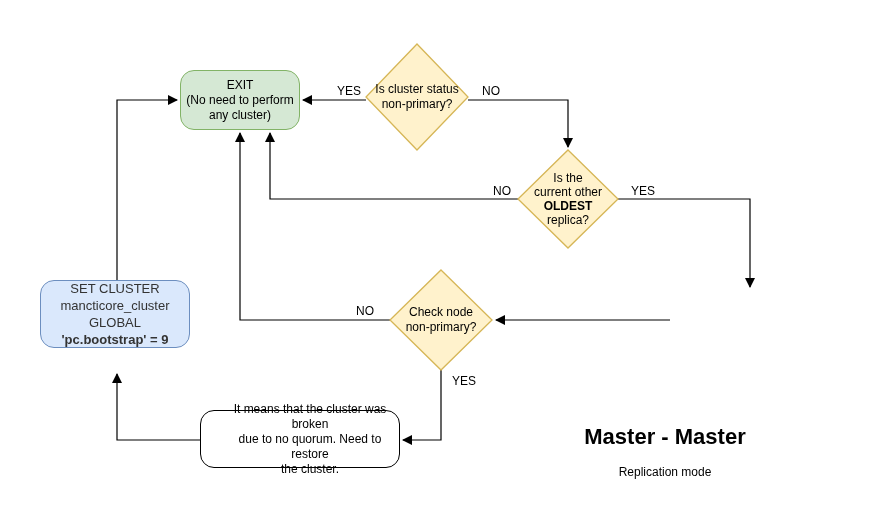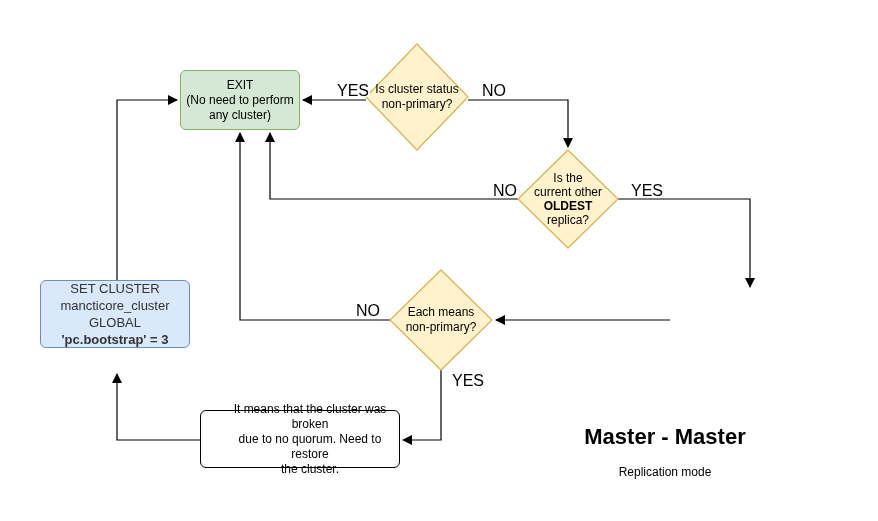--- a/index.html
+++ b/index.html
@@ -6,33 +6,33 @@
   #canvas{
     position:relative;width:878px;height:521px;background:#ffffff;overflow:hidden;
     font-family:"Liberation Sans",sans-serif;color:#000;
   }
   #edges{position:absolute;left:0;top:0;width:878px;height:521px;}
   .node{
     position:absolute;display:flex;flex-direction:column;justify-content:center;
     text-align:center;font-size:12px;line-height:15px;box-sizing:border-box;
   }
   .node span{display:block;}
-  .rounded{border-radius:6px;border:1.3px solid #000;background:#fff;}
+  .rounded{border-radius:14px;border:1.3px solid #000;background:#fff;}
   .exit-box{left:180px;top:70px;width:120px;height:60px;background:#d5e8d4;border-color:#82b366;}
   .check-box{left:670px;top:290px;width:160px;height:60px;font-size:11.8px;}
   .set-box{left:40px;top:280px;width:150px;height:68px;background:#dae8fc;border-color:#6c8ebf;
            color:#333;font-size:13px;line-height:17px;}
   .broken-box{left:200px;top:410px;width:200px;height:58px;padding-left:20px;}
   .diamond-label{position:absolute;display:flex;flex-direction:column;justify-content:center;
     text-align:center;font-size:12px;line-height:15px;}
   .d1-label{left:366px;top:44px;width:102px;height:106px;align-items:center;}
   .d2-label{left:518px;top:150px;width:100px;height:98px;line-height:14px;}
   .d3-label{left:390px;top:270px;width:102px;height:100px;}
   .b{font-weight:bold;}
-  .edge-label{position:absolute;font-size:16px;line-height:12px;background:#ffffff;padding:0 1px;}
+  .edge-label{position:absolute;font-size:12px;line-height:12px;background:#ffffff;padding:0 1px;}
   .lbl-yes1{left:336px;top:85px;}
   .lbl-no1{left:481px;top:85px;}
   .lbl-no2{left:492px;top:185px;}
   .lbl-yes2{left:630px;top:185px;}
   .lbl-no3{left:355px;top:305px;}
   .lbl-yes3{left:451px;top:375px;}
   .title-block{position:absolute;left:540px;top:423px;width:250px;text-align:center;}
   .title-main{font-size:22px;font-weight:bold;line-height:28px;}
   .title-sub{font-size:12px;line-height:16px;margin-top:13px;}
 </style>
@@ -78,29 +78,29 @@
 
   <div class="diamond-label d2-label">
     <span>Is the</span>
     <span>current other</span>
     <span class="b">OLDEST</span>
     <span>replica?</span>
   </div>
 
 
   <div class="diamond-label d3-label">
-    <span>Each means</span>
+    <span>Check node</span>
     <span>non-primary?</span>
   </div>
 
   <div class="node rounded set-box">
     <span>SET CLUSTER</span>
     <span>mancticore_cluster</span>
     <span>GLOBAL</span>
-    <span class="b">'pc.bootstrap' = 3</span>
+    <span class="b">'pc.bootstrap' = 9</span>
   </div>
 
   <div class="node rounded broken-box">
     <span>It means that the cluster was broken</span>
     <span>due to no quorum. Need to restore</span>
     <span>the cluster.</span>
   </div>
 
   <span class="edge-label lbl-yes1">YES</span>
   <span class="edge-label lbl-no1">NO</span>

